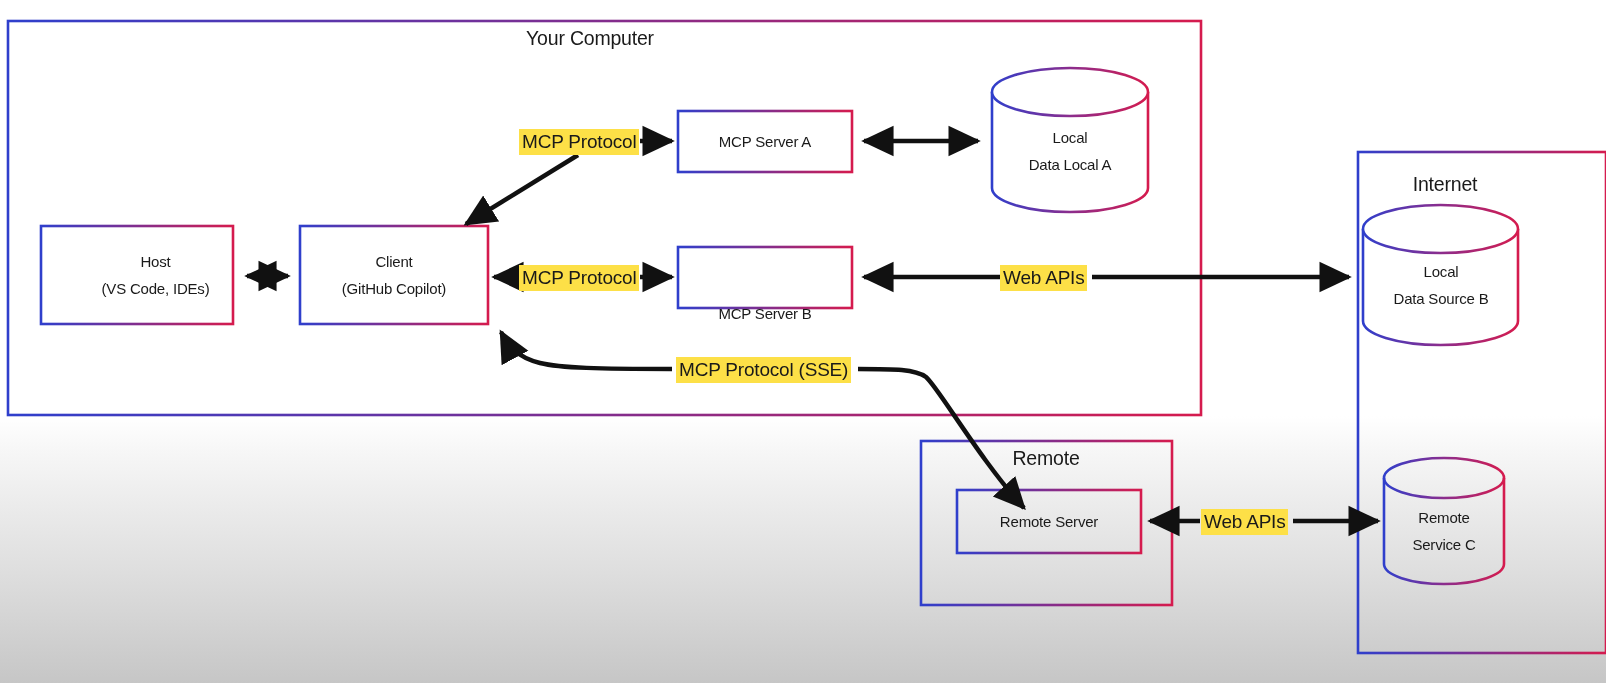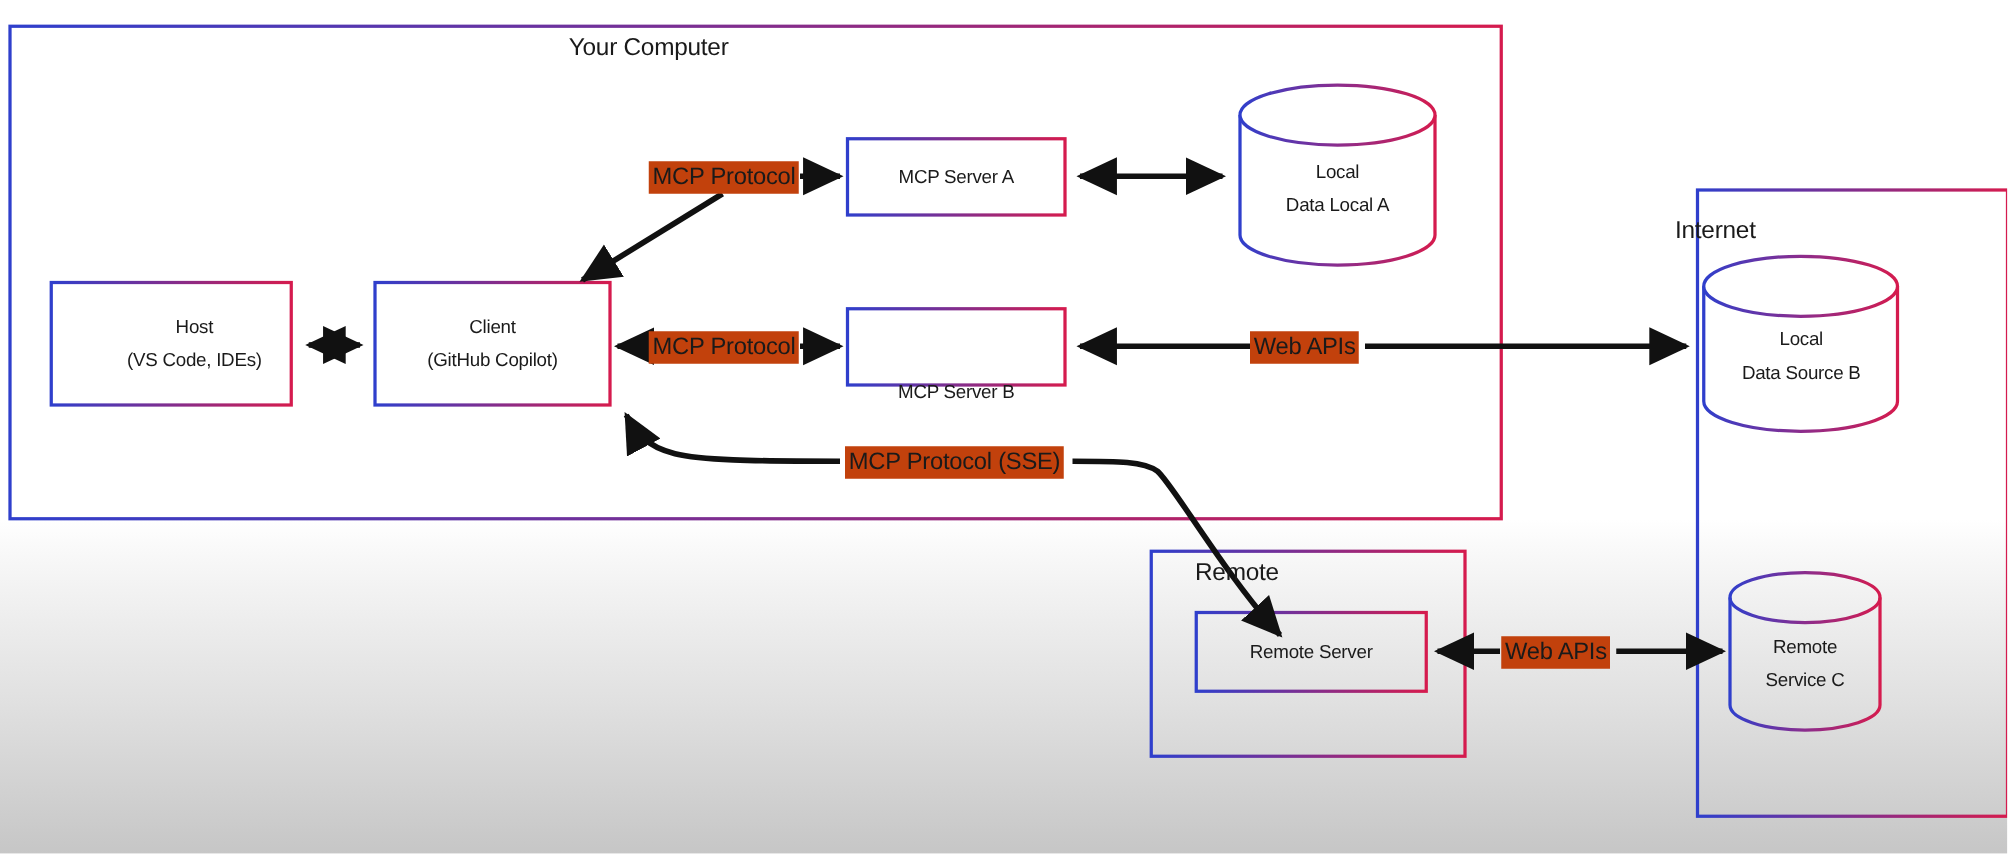--- a/index.html
+++ b/index.html
@@ -30,21 +30,21 @@
     background: linear-gradient(to bottom, #ffffff 0%, #f6f6f6 14%, #ebebeb 34%, #e0e0e0 55%, #d3d3d3 78%, #c6c6c6 100%);
   }
   #svg-layer {
     position: absolute;
     left: 0; top: 0;
     width: 1606px;
     height: 683px;
   }
   .lbl {
     position: absolute;
-    background: #c2410c;
+    background: #fde047;
     color: #1a1a1a;
     font-size: 19px;
     line-height: 24px;
     padding: 1px 3px;
     white-space: nowrap;
     letter-spacing: -0.2px;
   }
   .boxtext {
     position: absolute;
     color: #1a1a1a;
@@ -52,20 +52,21 @@
     line-height: 27px;
     text-align: center;
     white-space: nowrap;
     letter-spacing: -0.2px;
   }
   .containerlabel {
     position: absolute;
     color: #1a1a1a;
     font-size: 19.5px;
     line-height: 24px;
+    text-align: center;
     white-space: nowrap;
     letter-spacing: -0.2px;
   }
 </style>
 </head>
 <body>
 
 <div id="stage">
 
   <div id="bg-top"></div>

